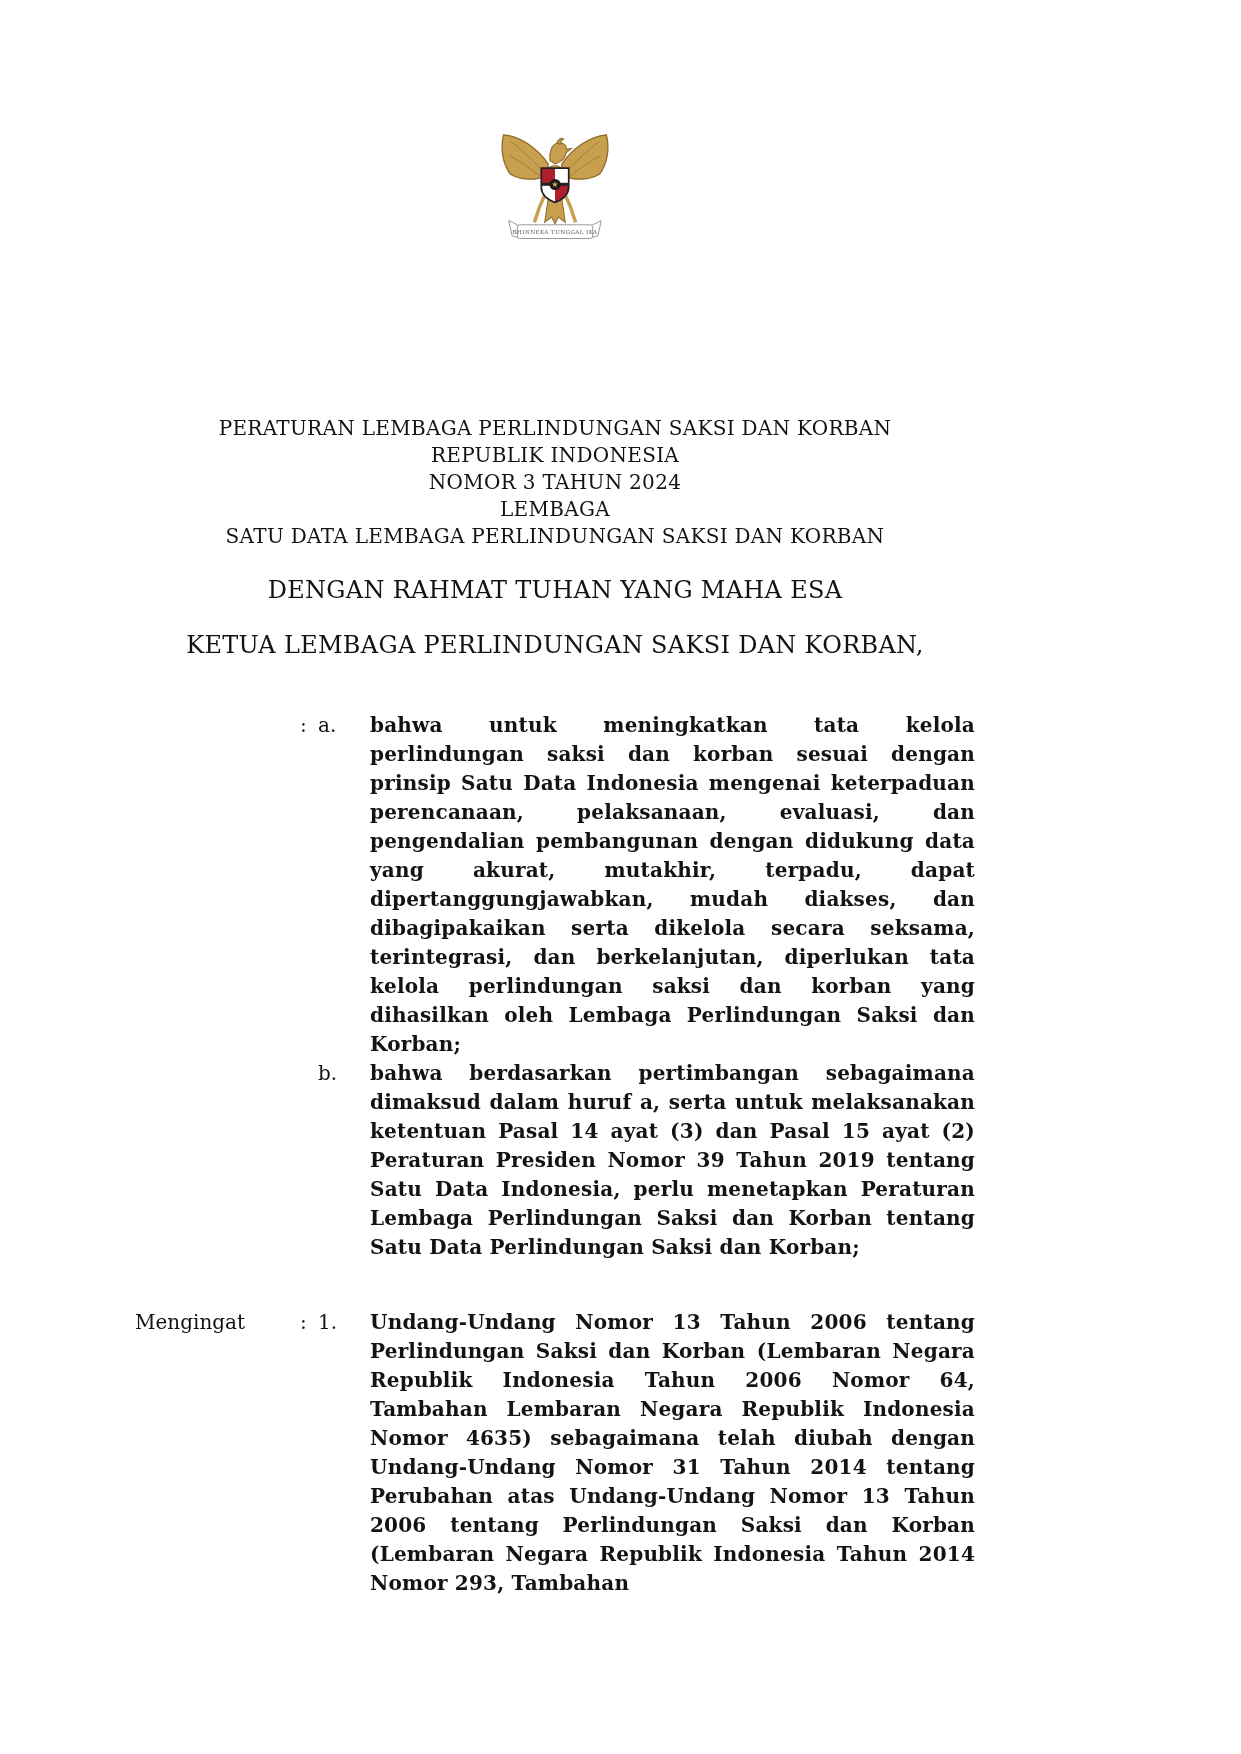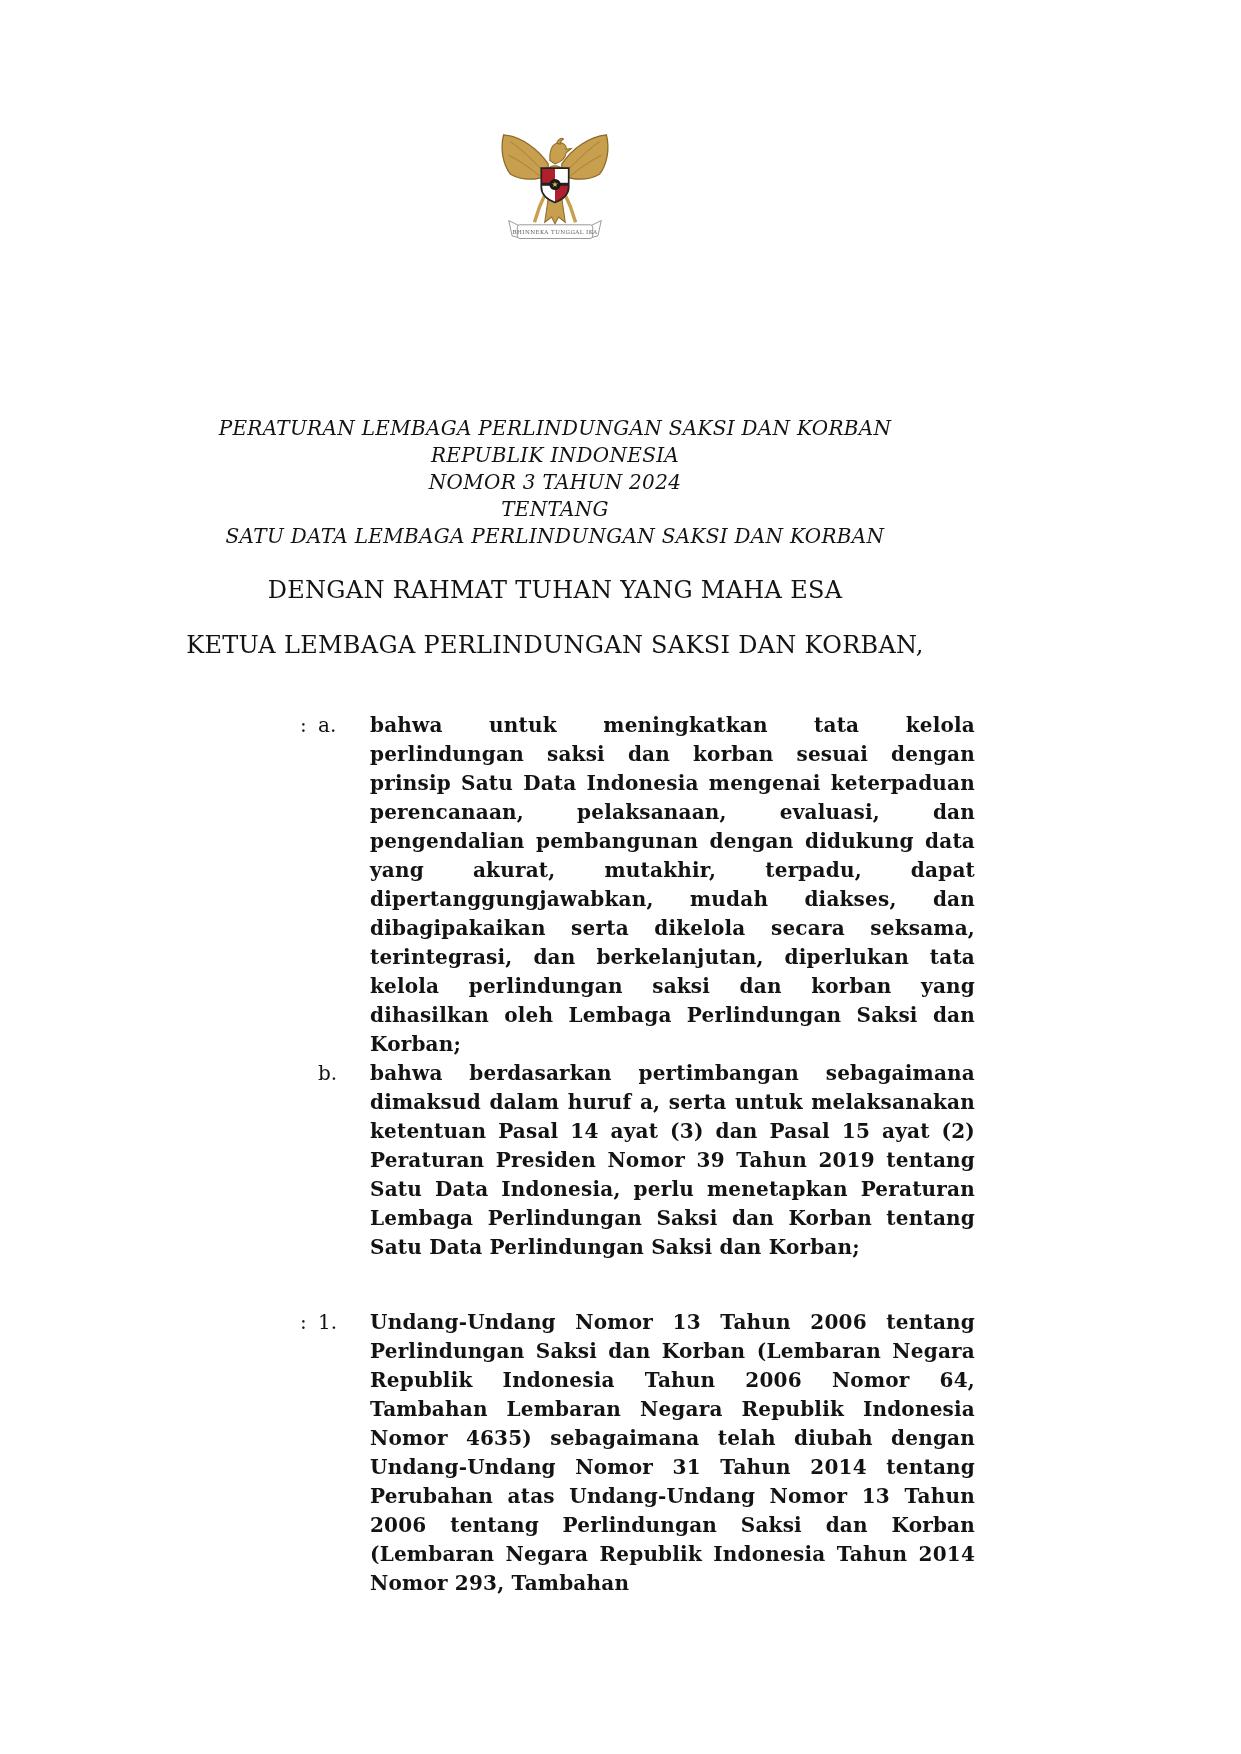--- a/index.html
+++ b/index.html
@@ -19,21 +19,21 @@
   .emblem-wrap {
     text-align: center;
     margin-bottom: 156px;
   }
   .title-block {
     text-align: center;
     font-size: 20px;
     line-height: 27px;
     letter-spacing: 0.3px;
   }
-  .tline { white-space: nowrap; font-style: italic; }
+  .tline { white-space: nowrap; }
   .invocation, .official {
     text-align: center;
     font-size: 24px;
     line-height: 27px;
     letter-spacing: 0.3px;
     margin-top: 27px;
   }
   .official { margin-top: 28px; }
   .section {
     display: grid;
@@ -117,21 +117,21 @@
         <rect x="26" y="115" width="88" height="16" rx="3"></rect>
       </g>
       <text x="70" y="126" text-anchor="middle" font-size="6.5" fill="#555555" style="letter-spacing:0.5px">BHINNEKA TUNGGAL IKA</text>
     </svg>
   </div>
 
   <div class="title-block">
     <div class="tline">PERATURAN LEMBAGA PERLINDUNGAN SAKSI DAN KORBAN</div>
     <div class="tline">REPUBLIK INDONESIA</div>
     <div class="tline">NOMOR 3 TAHUN 2024</div>
-    <div class="tline">TENTANG</div>
+    <div class="tline">LEMBAGA</div>
     <div class="tline">SATU DATA LEMBAGA PERLINDUNGAN SAKSI DAN KORBAN</div>
   </div>
 
   <div class="invocation">DENGAN RAHMAT TUHAN YANG MAHA ESA</div>
 
   <div class="official">KETUA LEMBAGA PERLINDUNGAN SAKSI DAN KORBAN,</div>
 
   <section class="section first">
     <div class="sec-colon">:</div>
     <div class="sec-items">
@@ -140,20 +140,21 @@
         <p class="item-text">bahwa untuk meningkatkan tata kelola perlindungan saksi dan korban sesuai dengan prinsip Satu Data Indonesia mengenai keterpaduan perencanaan, pelaksanaan, evaluasi, dan pengendalian pembangunan dengan didukung data yang akurat, mutakhir, terpadu, dapat dipertanggungjawabkan, mudah diakses, dan dibagipakaikan serta dikelola secara seksama, terintegrasi, dan berkelanjutan, diperlukan tata kelola perlindungan saksi dan korban yang dihasilkan oleh Lembaga Perlindungan Saksi dan Korban;</p>
       </div>
       <div class="item">
         <div class="item-marker">b.</div>
         <p class="item-text">bahwa berdasarkan pertimbangan sebagaimana dimaksud dalam huruf a, serta untuk melaksanakan ketentuan Pasal 14 ayat (3) dan Pasal 15 ayat (2) Peraturan Presiden Nomor 39 Tahun 2019 tentang Satu Data Indonesia, perlu menetapkan Peraturan Lembaga Perlindungan Saksi dan Korban tentang Satu Data Perlindungan Saksi dan Korban;</p>
       </div>
     </div>
   </section>
 
   <section class="section next">
+    <div class="sec-label">Mengingat</div>
     <div class="sec-colon">:</div>
     <div class="sec-items">
       <div class="item">
         <div class="item-marker">1.</div>
         <p class="item-text">Undang-Undang Nomor 13 Tahun 2006 tentang Perlindungan Saksi dan Korban (Lembaran Negara Republik Indonesia Tahun 2006 Nomor 64, Tambahan Lembaran Negara Republik Indonesia Nomor 4635) sebagaimana telah diubah dengan Undang-Undang Nomor 31 Tahun 2014 tentang Perubahan atas Undang-Undang Nomor 13 Tahun 2006 tentang Perlindungan Saksi dan Korban (Lembaran Negara Republik Indonesia Tahun 2014 Nomor 293, Tambahan</p>
       </div>
     </div>
   </section>
 
 </div>

